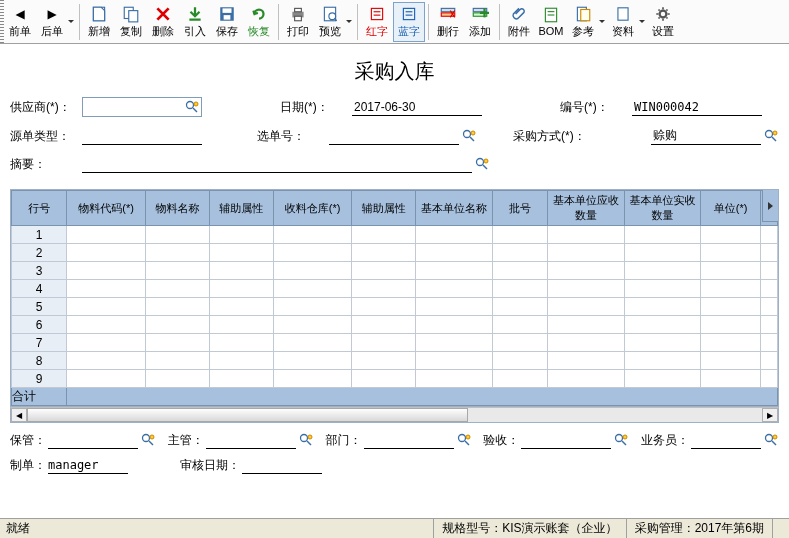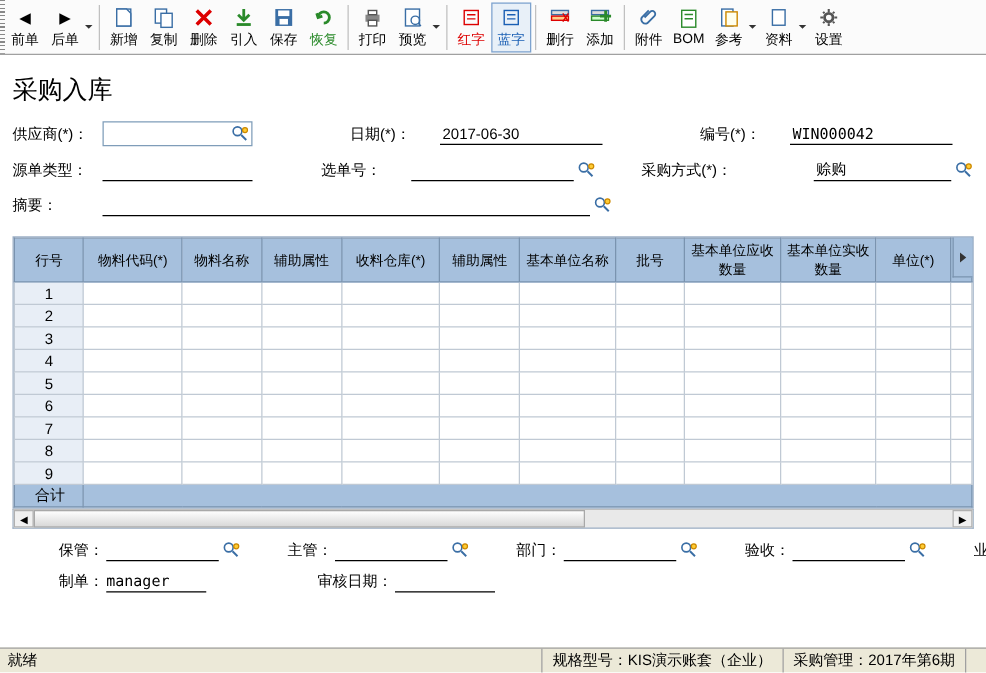--- a/index.html
+++ b/index.html
@@ -10,21 +10,21 @@
 .tb-btn { display: flex; flex-direction: column; align-items: center; justify-content: center; width: 32px; height: 40px; cursor: pointer; }
 .tb-icon { width: 18px; height: 18px; display: flex; align-items: center; justify-content: center; }
 .tb-label { font-size: 11px; color: #000; margin-top: 1px; white-space: nowrap; }
 .tb-red { color: #d00; }
 .tb-blue { color: #1a5fb4; }
 .tb-green { color: #2a8a2a; }
 .tb-drop { width: 8px; display: flex; align-items: center; }
 .tb-drop::after { content: ""; border-left: 3px solid transparent; border-right: 3px solid transparent; border-top: 3px solid #333; }
 
 .form-area { padding: 8px 10px 6px 10px; }
-.title { text-align: left; font-size: 20px; font-family: "SimSun"; padding: 6px 0 12px 0; }
+.title { text-align: center; font-size: 20px; font-family: "SimSun"; padding: 6px 0 12px 0; }
 .form-row { display: flex; align-items: center; margin-bottom: 10px; }
 .fld { display: flex; align-items: center; }
 .fld-label { width: 72px; white-space: nowrap; }
 .fld-label.wide { width: 90px; }
 .ul-input { border: none; border-bottom: 1px solid #000; height: 18px; font-size: 12px; background: transparent; padding: 0 2px; outline: none; }
 .lookup-btn { width: 16px; height: 16px; display: inline-flex; align-items: center; justify-content: center; margin-left: 2px; cursor: pointer; }
 .lookup-svg { width: 14px; height: 14px; }
 .box-input { border: 1px solid #7f9db9; background: #fff; height: 20px; display: flex; align-items: center; padding: 0 2px; }
 .box-input input { border: none; outline: none; width: 100%; font-size: 12px; }
 
@@ -36,21 +36,21 @@
 .grid .total-row td { background: #a6c0dd; border: 1px solid #7a93af; }
 .grid-nav { position: absolute; right: 0; top: 0; width: 16px; height: 32px; background: #a6c0dd; border-left: 1px solid #7a93af; border-bottom: 1px solid #7a93af; display: flex; align-items: center; justify-content: center; cursor: pointer; }
 .grid-nav::after { content: ""; border-top: 4px solid transparent; border-bottom: 4px solid transparent; border-left: 5px solid #333; }
 .hscroll { height: 16px; background: #e9e9e9; border-top: 1px solid #c0c0c0; display: flex; align-items: center; margin: 0 10px; border-left: 1px solid #9db0c6; border-right: 1px solid #9db0c6; border-bottom: 1px solid #9db0c6; }
 .hscroll-btn { width: 16px; height: 14px; background: #f0f0f0; border: 1px solid #b0b0b0; display: flex; align-items: center; justify-content: center; font-size: 8px; cursor: pointer; }
 .hscroll-track { flex: 1; height: 14px; position: relative; }
 .hscroll-thumb { position: absolute; left: 0; width: 60%; height: 100%; background: linear-gradient(#fefefe,#d8d8d8); border: 1px solid #a8a8a8; }
 
 .footer-fields { padding: 8px 10px; }
 .footer-row { display: flex; align-items: center; margin-bottom: 8px; }
-.ff { display: flex; align-items: center; margin-left: 37px; }
+.ff { display: flex; align-items: center; }
 .ff-label { white-space: nowrap; margin-right: 2px; }
 .ff-val { border-bottom: 1px solid #000; height: 16px; min-width: 80px; display: inline-block; font-family: monospace; }
 
 .statusbar { position: absolute; left: 0; right: 0; bottom: 0; height: 20px; background: #ece9d8; border-top: 1px solid #a0a0a0; display: flex; align-items: center; font-size: 12px; }
 .status-left { padding: 0 6px; }
 .status-right { margin-left: auto; display: flex; }
 .status-seg { border-left: 1px solid #a0a0a0; padding: 0 8px; height: 20px; display: flex; align-items: center; }
 </style>
 </head>
 <body>
@@ -464,21 +464,21 @@
           <td></td>
           <td></td>
           <td></td>
           <td></td>
           <td></td>
           <td></td>
         </tr>
       </tbody>
     <tfoot>
         <tr class="total-row">
-      <td style="text-align:left;padding-left:16px">合计</td>
+      <td style="text-align:left;padding-left:0">合计</td>
       <td colspan="11"></td>
     </tr>
       </tfoot>
   </table>
 </div>
 <div class="hscroll">
   <div class="hscroll-btn">◀</div>
   <div class="hscroll-track">
       <div class="hscroll-thumb"></div>
     </div>

